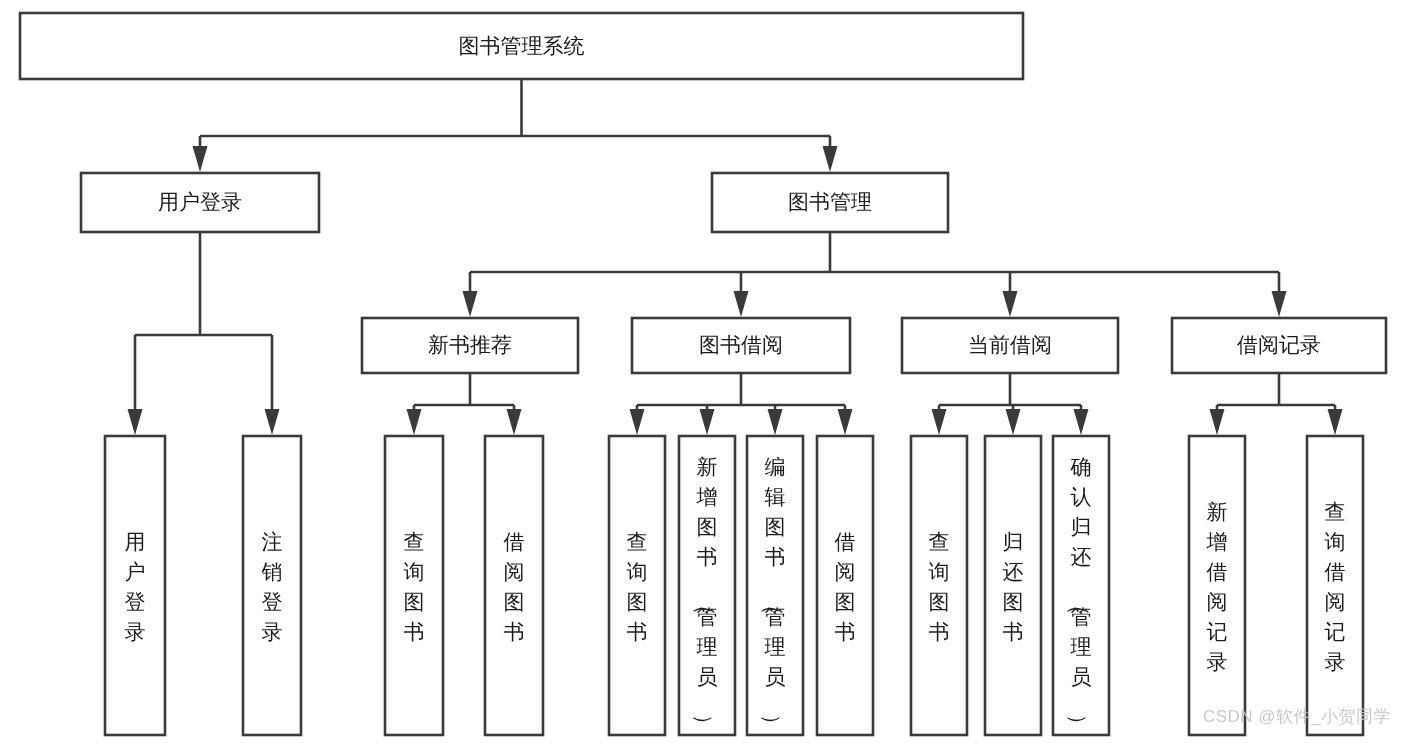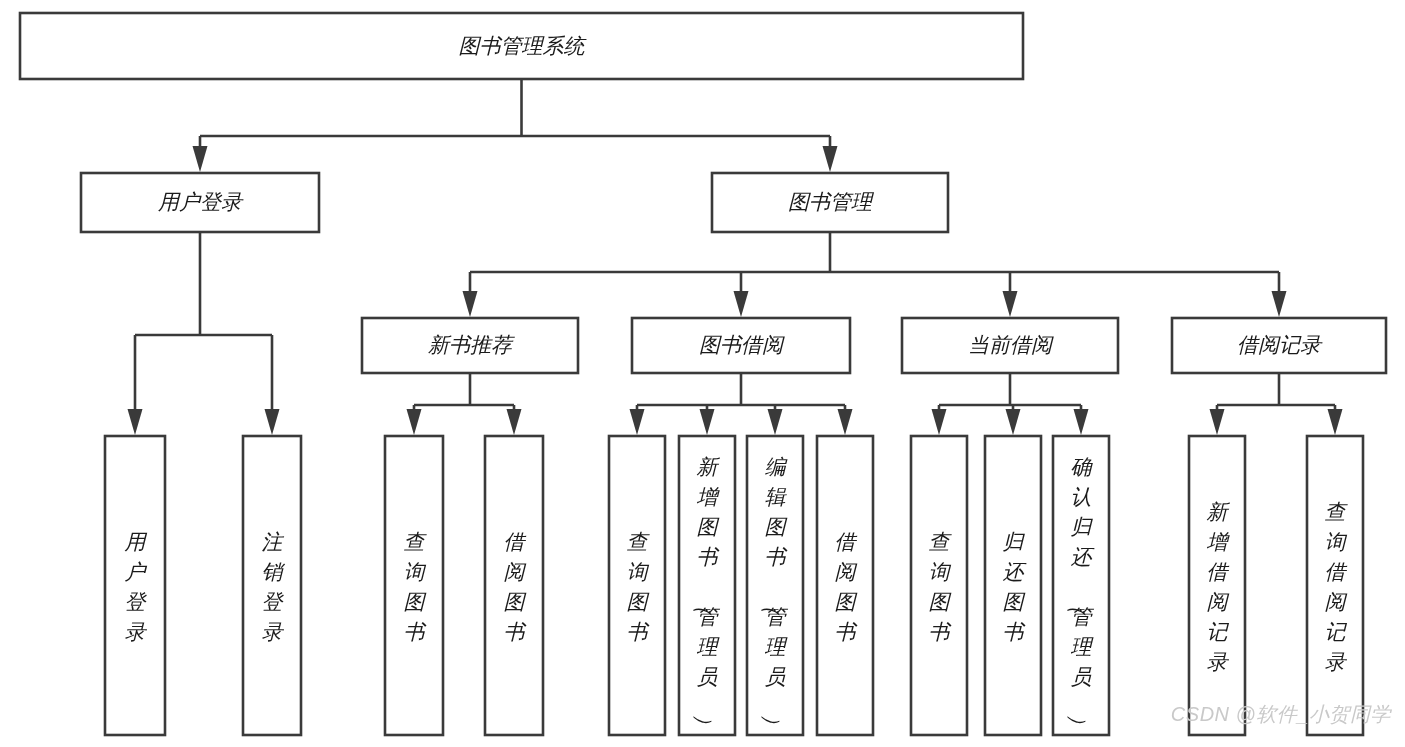--- a/index.html
+++ b/index.html
@@ -11,21 +11,20 @@
     width: 1405px;
     height: 747px;
     font-family: "Liberation Sans", "DejaVu Sans", sans-serif;
     overflow: hidden;
     position: relative;
   }
   #diagram-root {
     position: relative;
     width: 1405px;
     height: 734px;
-    font-style: italic;
   }
   svg.diagram-canvas {
     position: absolute;
     top: 0;
     left: 0;
     width: 1405px;
     height: 747px;
   }
   .node-box {
     fill: #ffffff;
@@ -53,21 +52,21 @@
   }
   .edge-arrow {
     fill: #3a3a3a;
     stroke: none;
   }
   .watermark {
     position: absolute;
     right: 14px;
     bottom: 6px;
     font-family: "Liberation Sans", "DejaVu Sans", sans-serif;
-    font-size: 20px;
+    font-size: 17px;
     color: #c9c9c9;
     letter-spacing: 0.5px;
     white-space: nowrap;
     user-select: none;
   }
 </style>
 </head>
 <body>
 
 <div id="diagram-root">

